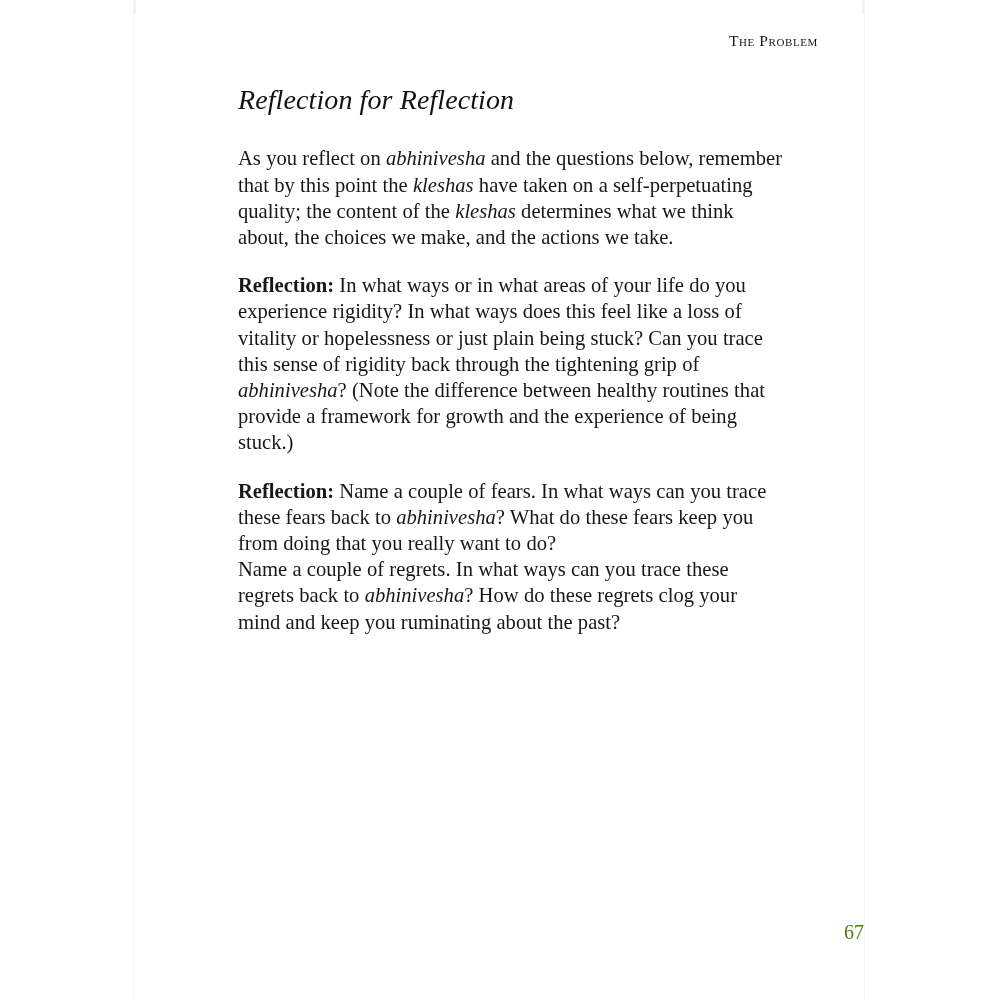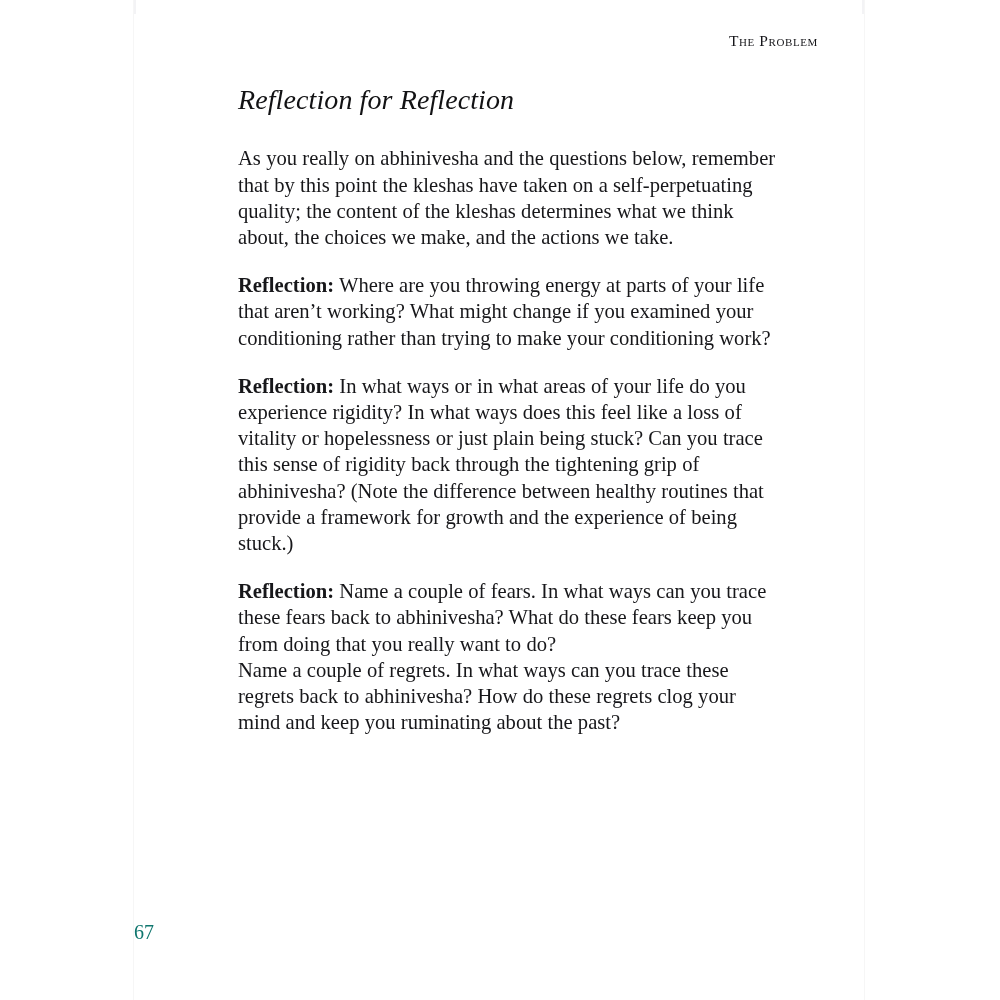--- a/index.html
+++ b/index.html
@@ -62,31 +62,31 @@
     color: #17171a;
     margin: 0 0 22px 0;
     text-align: left;
     word-spacing: 0.1px;
   }
   .para:last-of-type { margin-bottom: 0; }
 
   .lead-in {
     font-weight: bold;
   }
-  .ital { }
+  .ital { font-style: italic; }
 
   
   .folio {
     position: absolute;
     left: 0;
     right: 0;
     top: 921px;
-    text-align: left;
+    text-align: right;
     font-size: 20px;
-    color: #0f766e;
+    color: #4d7c0f;
   }
   .folio-inner { display: inline-block; }
 
   
   .scan-mark {
     position: absolute;
     background: #e9e9ec;
     opacity: 0.55;
   }
   .scan-mark.left  { left: 0px;   top: 0px; width: 2px; height: 14px; }
@@ -99,23 +99,22 @@
 
   <div class="scan-mark left"></div>
   <div class="scan-mark right"></div>
 
   <div class="running-header">The Problem</div>
 
   <div class="content">
 
     <h1 class="chapter-heading">Reflection for Reflection</h1>
 
-    <p class="para"><span>As you really on </span><span class="ital">abhinivesha</span><span> and the questions below, remember that by this point the </span><span class="ital">kleshas</span><span> have taken on a self-perpetuating quality; the content of the </span><span class="ital">kleshas</span><span> determines what we think about, the choices we make, and the actions we take.</span></p>
+    <p class="para"><span>As you reflect on </span><span class="ital">abhinivesha</span><span> and the questions below, remember that by this point the </span><span class="ital">kleshas</span><span> have taken on a self-perpetuating quality; the content of the </span><span class="ital">kleshas</span><span> determines what we think about, the choices we make, and the actions we take.</span></p>
 
-    <p class="para"><span class="lead-in">Reflection:</span><span>  Where are you throwing energy at parts of your life that aren’t working? What might change if you examined your conditioning rather than trying to make your conditioning work?</span></p>
 
     <p class="para"><span class="lead-in">Reflection:</span><span>  In what ways or in what areas of your life do you experience rigidity? In what ways does this feel like a loss of vitality or hopelessness or just plain being stuck? Can you trace this sense of rigidity back through the tightening grip of </span><span class="ital">abhinivesha</span><span>? (Note the difference between healthy routines that provide a framework for growth and the experience of being stuck.)</span></p>
 
     <p class="para"><span class="lead-in">Reflection:</span><span>  Name a couple of fears. In what ways can you trace these fears back to </span><span class="ital">abhinivesha</span><span>? What do these fears keep you from doing that you really want to do?</span><br><span>Name a couple of regrets. In what ways can you trace these regrets back to </span><span class="ital">abhinivesha</span><span>? How do these regrets clog your mind and keep you ruminating about the past?</span></p>
 
 
   </div>
 
   <div class="folio">
     <span class="folio-inner">67</span>

